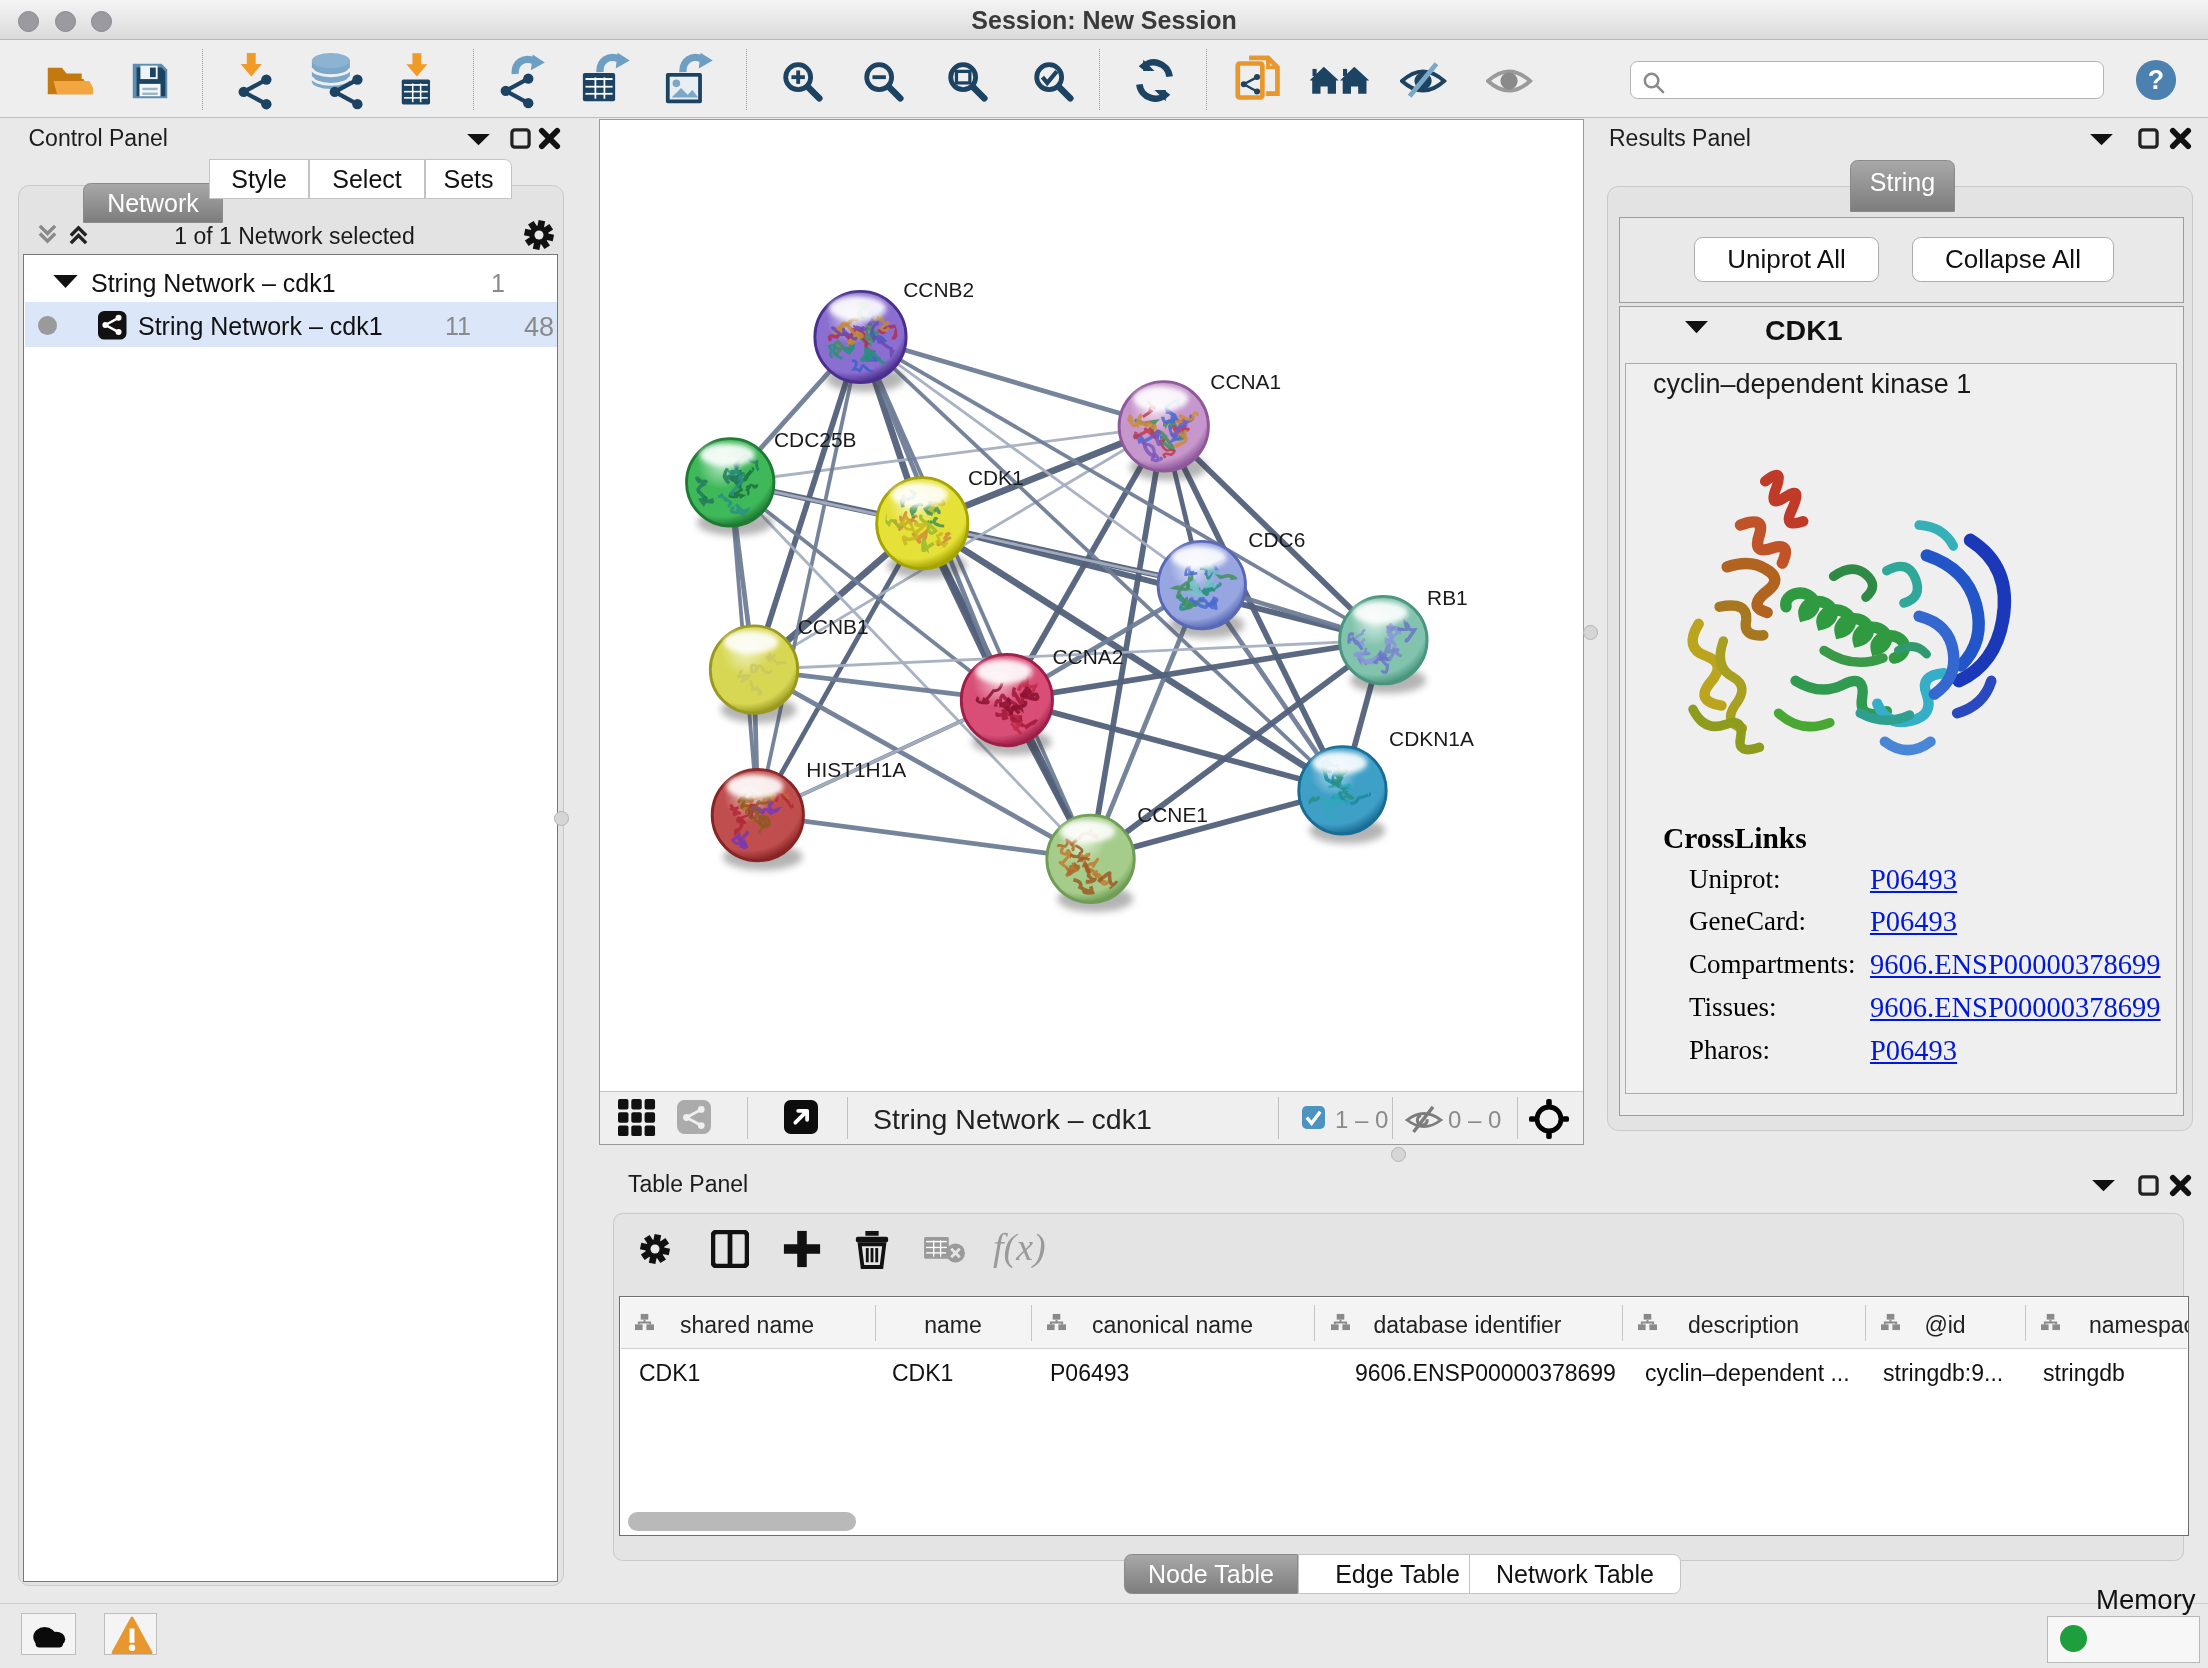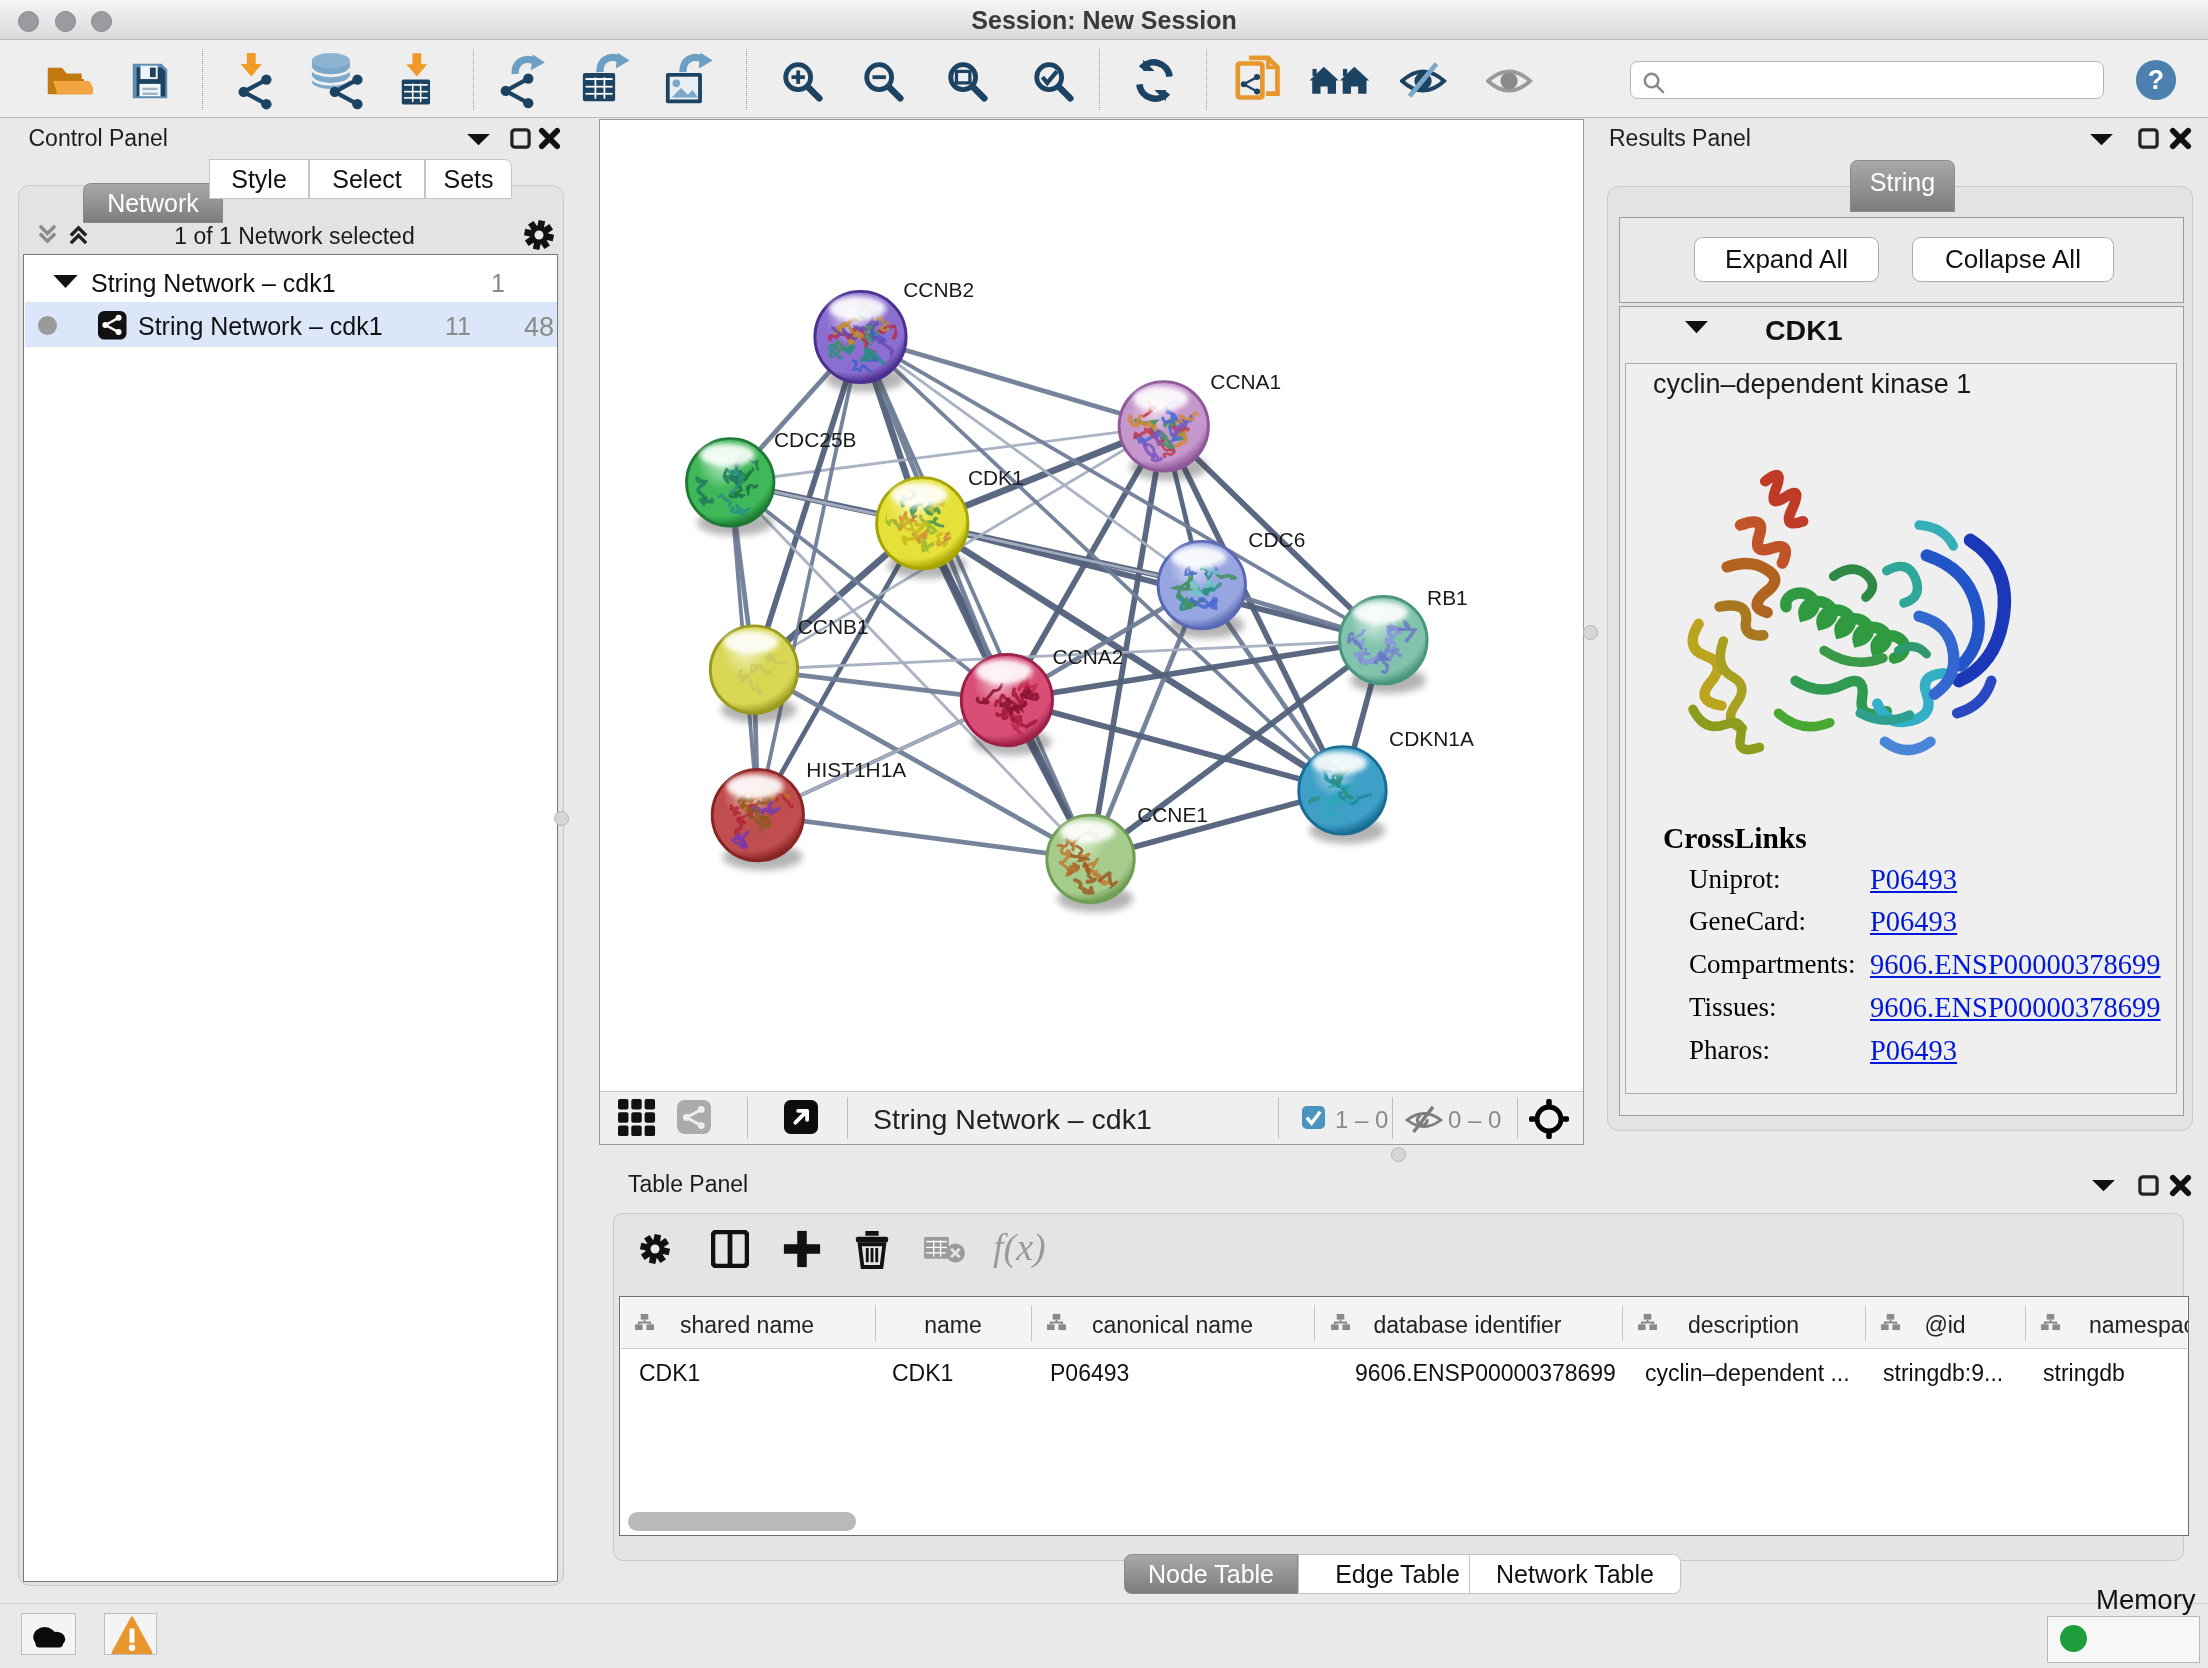--- a/index.html
+++ b/index.html
@@ -647,21 +647,21 @@
     </svg></div>
 <div class="abs " style="left:2138px;top:128px;width:21px;height:21px;"><svg width="21" height="21" viewBox="0 0 22 22">
       <rect x="2" y="2" width="18" height="18" rx="3" fill="none" stroke="#222" stroke-width="3.4"></rect>
     </svg></div>
 <div class="abs " style="left:2169px;top:127px;width:23px;height:23px;"><svg width="23" height="23" viewBox="0 0 24 24">
       <path d="M4 4 L20 20 M20 4 L4 20" stroke="#111" stroke-width="6" stroke-linecap="round"></path>
     </svg></div>
 <div class="abs " style="left:1607px;top:186px;width:586px;height:945px;background:#e3e3e3;border:1px solid #c9c9c9;border-radius:11.4px;"></div>
 <div class="abs " style="left:1850px;top:160px;width:105px;height:52px;background:linear-gradient(#a8a8a8,#7d7d7d);color:#fff;font-size:25px;text-align:center;line-height:42px;border-radius:7.6px 7.6px 0 0;border:1px solid #8a8a8a;">String</div>
 <div class="abs " style="left:1619px;top:217px;width:565px;height:86px;background:#e9e9e9;border:1px solid #9c9c9c;"></div>
-<div class="abs btn" style="left:1694px;top:237px;width:185px;height:45px;line-height:43px;font-size:26px;">Expand All</div>
+<div class="abs btn" style="left:1694px;top:237px;width:185px;height:45px;line-height:43px;font-size:26px;">Uniprot All</div>
 <div class="abs btn" style="left:1912px;top:237px;width:202px;height:45px;line-height:43px;font-size:26px;">Collapse All</div>
 <div class="abs " style="left:1619px;top:306px;width:565px;height:810px;background:#ececec;border:1px solid #9c9c9c;"></div>
 <div class="abs " style="left:1684px;top:320px;width:25px;height:14.3px;"><svg width="25" height="14.3" viewBox="0 0 26 15">
       <path d="M1 1 h24 l-12.0 13 z" fill="#111"></path>
     </svg></div>
 <div class="abs " style="left:1765px;top:314px;width:190px;height:30px;font-size:28.5px;font-weight:bold;color:#111;">CDK1</div>
 <div class="abs " style="left:1625px;top:363px;width:552px;height:731px;background:#efefef;border:1px solid #ababab;"></div>
 <div class="abs " style="left:1653px;top:369px;width:399px;height:27.6px;font-size:27px;color:#1a1a1a;">cyclin–dependent kinase 1</div>
 <div class="abs " style="left:1674px;top:464px;width:361px;height:314px;"><svg width="361" height="314" viewBox="0 0 380 330">
       <path d="M96 18 q20 -16 12 6 q-10 24 10 10 q18 -12 6 14 q-10 20 12 12" fill="none" stroke="#c03a28" stroke-width="11" stroke-linecap="round"></path>

